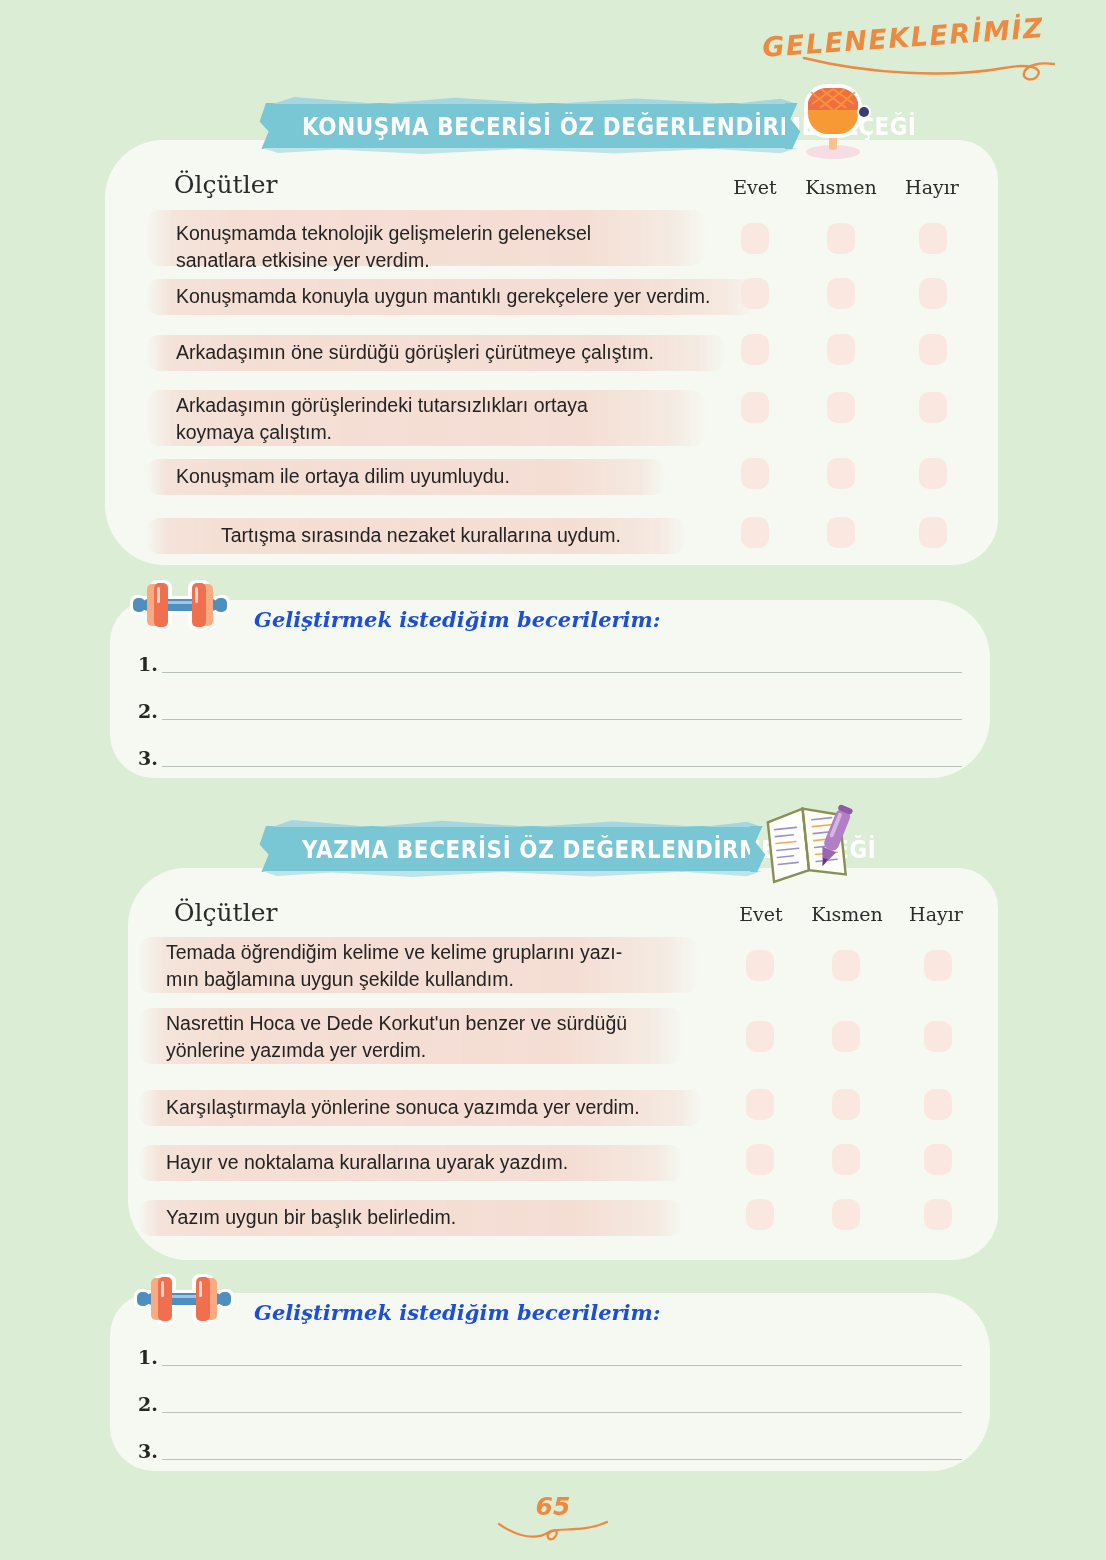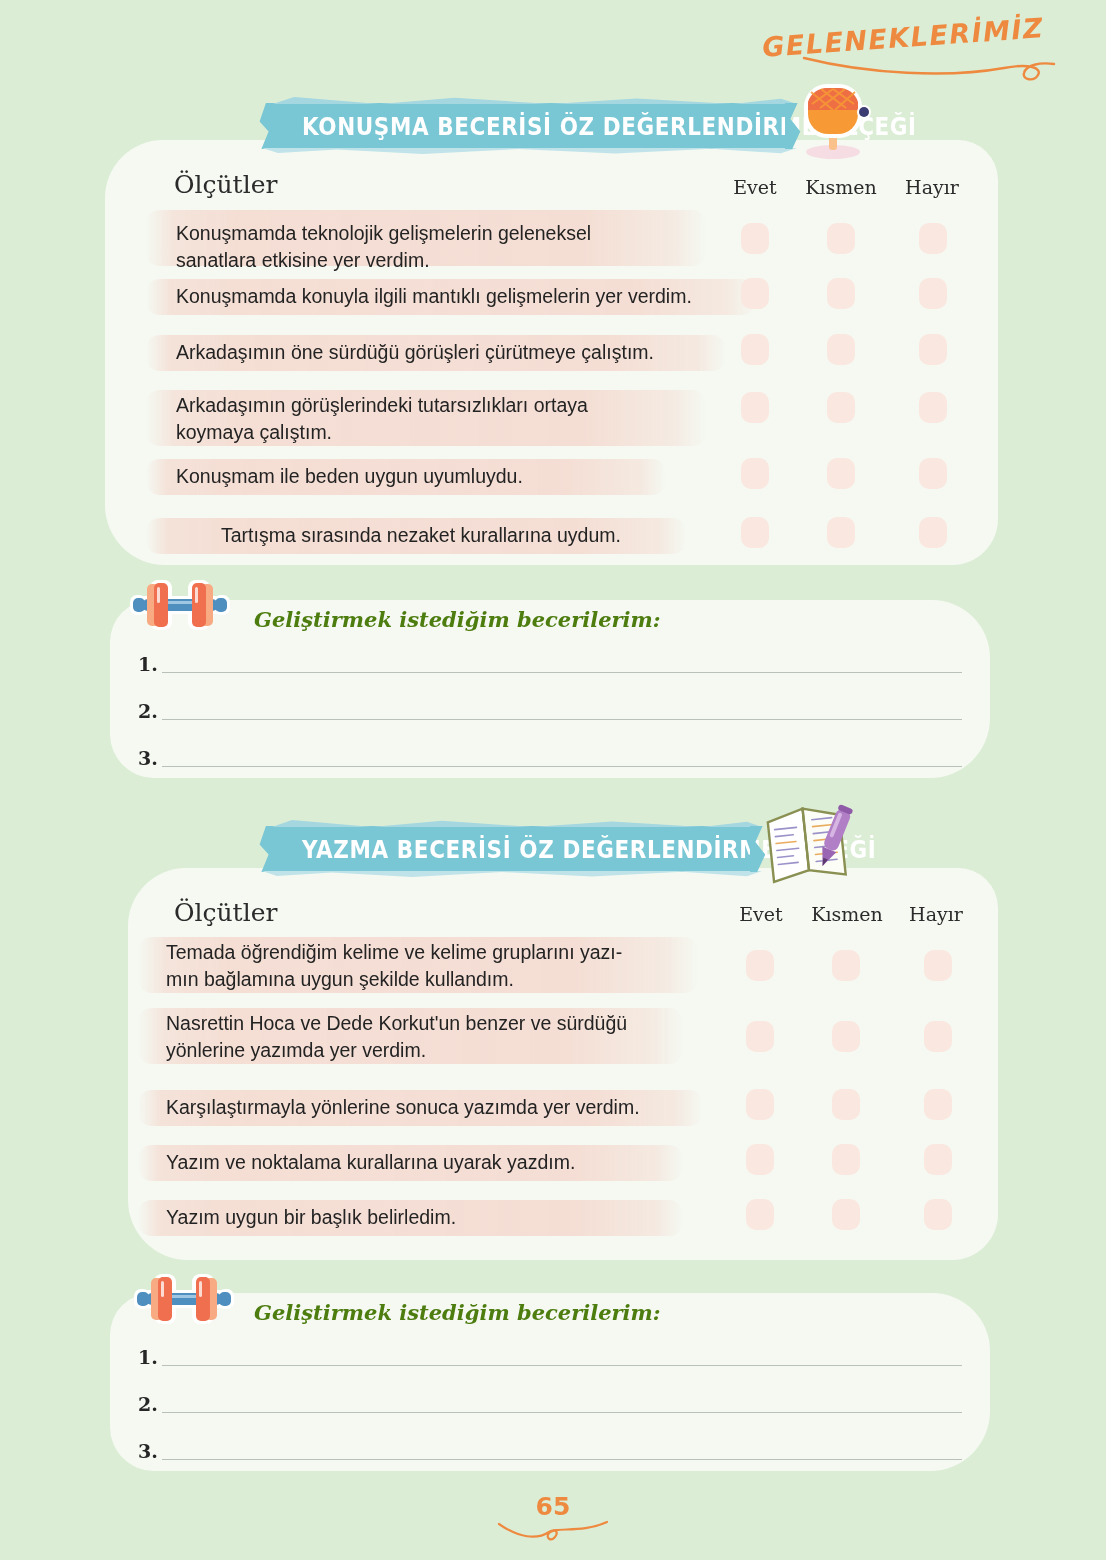--- a/index.html
+++ b/index.html
@@ -114,37 +114,37 @@
     background:#fae7e0;
     border-radius:10px;
   }
 
   
   .dumbbell{position:absolute;z-index:7;}
   .skills-label{
     position:absolute;
     font-family:"DejaVu Serif", serif;
     font-weight:bold;font-style:italic;
-    font-size:21px;color:#4d7c0f;white-space:nowrap;
+    font-size:21px;color:#1d4ed8;white-space:nowrap;
   }
   .num{
     position:absolute;
     font-family:"DejaVu Serif", serif;
     font-weight:bold;font-size:19px;color:#262626;
   }
   .line{
     position:absolute;height:1px;background:#b9c2b9;
   }
 
   
   .pageno{
     position:absolute;left:0;right:0;top:1492px;
     text-align:center;
     font-family:"DejaVu Sans", sans-serif;
-    font-weight:bold;
+    font-weight:bold;font-style:italic;
     font-size:25px;color:#ee8a3f;
   }
   .pageno-swash{position:absolute;left:0;right:0;top:1518px;text-align:center;}
 </style>
 </head>
 <body>
 
 <div class="page">
 
   <div class="brand">GELENEKLERİMİZ</div>
@@ -193,21 +193,21 @@
     <div class="stroke two" style="left:146px;top:210px;width:560px;height:56px;"></div>
     <div class="row-text" style="left:176px;top:220px;width:570px;">Konuşmamda teknolojik gelişmelerin geleneksel
 sanatlara etkisine yer verdim.</div>
     <div class="chk" style="left:741px;top:223px;"></div>
     <div class="chk" style="left:827px;top:223px;"></div>
     <div class="chk" style="left:919px;top:223px;"></div>
   </div>
 
   <div class="row">
     <div class="stroke" style="left:146px;top:279px;width:610px;height:36px;"></div>
-    <div class="row-text" style="left:176px;top:283px;width:600px;">Konuşmamda konuyla ilgili mantıklı gelişmelerin yer verdim.</div>
+    <div class="row-text" style="left:176px;top:283px;width:600px;">Konuşmamda konuyla uygun mantıklı gerekçelere yer verdim.</div>
     <div class="chk" style="left:741px;top:278px;"></div>
     <div class="chk" style="left:827px;top:278px;"></div>
     <div class="chk" style="left:919px;top:278px;"></div>
   </div>
 
   <div class="row">
     <div class="stroke" style="left:146px;top:335px;width:580px;height:36px;"></div>
     <div class="row-text" style="left:176px;top:339px;width:580px;">Arkadaşımın öne sürdüğü görüşleri çürütmeye çalıştım.</div>
     <div class="chk" style="left:741px;top:334px;"></div>
     <div class="chk" style="left:827px;top:334px;"></div>
@@ -218,21 +218,21 @@
     <div class="stroke two" style="left:146px;top:390px;width:560px;height:56px;"></div>
     <div class="row-text" style="left:176px;top:392px;width:570px;">Arkadaşımın görüşlerindeki tutarsızlıkları ortaya
 koymaya çalıştım.</div>
     <div class="chk" style="left:741px;top:392px;"></div>
     <div class="chk" style="left:827px;top:392px;"></div>
     <div class="chk" style="left:919px;top:392px;"></div>
   </div>
 
   <div class="row">
     <div class="stroke" style="left:146px;top:459px;width:520px;height:36px;"></div>
-    <div class="row-text" style="left:176px;top:463px;width:540px;">Konuşmam ile beden uygun uyumluydu.</div>
+    <div class="row-text" style="left:176px;top:463px;width:540px;">Konuşmam ile ortaya dilim uyumluydu.</div>
     <div class="chk" style="left:741px;top:458px;"></div>
     <div class="chk" style="left:827px;top:458px;"></div>
     <div class="chk" style="left:919px;top:458px;"></div>
   </div>
 
   <div class="row">
     <div class="stroke" style="left:146px;top:518px;width:540px;height:36px;"></div>
     <div class="row-text" style="left:176px;top:522px;width:560px;margin-left:45px;">Tartışma sırasında nezaket kurallarına uydum.</div>
     <div class="chk" style="left:741px;top:517px;"></div>
     <div class="chk" style="left:827px;top:517px;"></div>
@@ -344,21 +344,21 @@
   <div class="row">
     <div class="stroke" style="left:138px;top:1090px;width:565px;height:36px;"></div>
     <div class="row-text" style="left:166px;top:1094px;width:570px;">Karşılaştırmayla yönlerine sonuca yazımda yer verdim.</div>
     <div class="chk" style="left:746px;top:1089px;"></div>
     <div class="chk" style="left:832px;top:1089px;"></div>
     <div class="chk" style="left:924px;top:1089px;"></div>
   </div>
 
   <div class="row">
     <div class="stroke" style="left:138px;top:1145px;width:545px;height:36px;"></div>
-    <div class="row-text" style="left:166px;top:1149px;width:560px;">Yazım ve noktalama kurallarına uyarak yazdım.</div>
+    <div class="row-text" style="left:166px;top:1149px;width:560px;">Hayır ve noktalama kurallarına uyarak yazdım.</div>
     <div class="chk" style="left:746px;top:1144px;"></div>
     <div class="chk" style="left:832px;top:1144px;"></div>
     <div class="chk" style="left:924px;top:1144px;"></div>
   </div>
 
   <div class="row">
     <div class="stroke" style="left:138px;top:1200px;width:545px;height:36px;"></div>
     <div class="row-text" style="left:166px;top:1204px;width:560px;">Yazım uygun bir başlık belirledim.</div>
     <div class="chk" style="left:746px;top:1199px;"></div>
     <div class="chk" style="left:832px;top:1199px;"></div>

